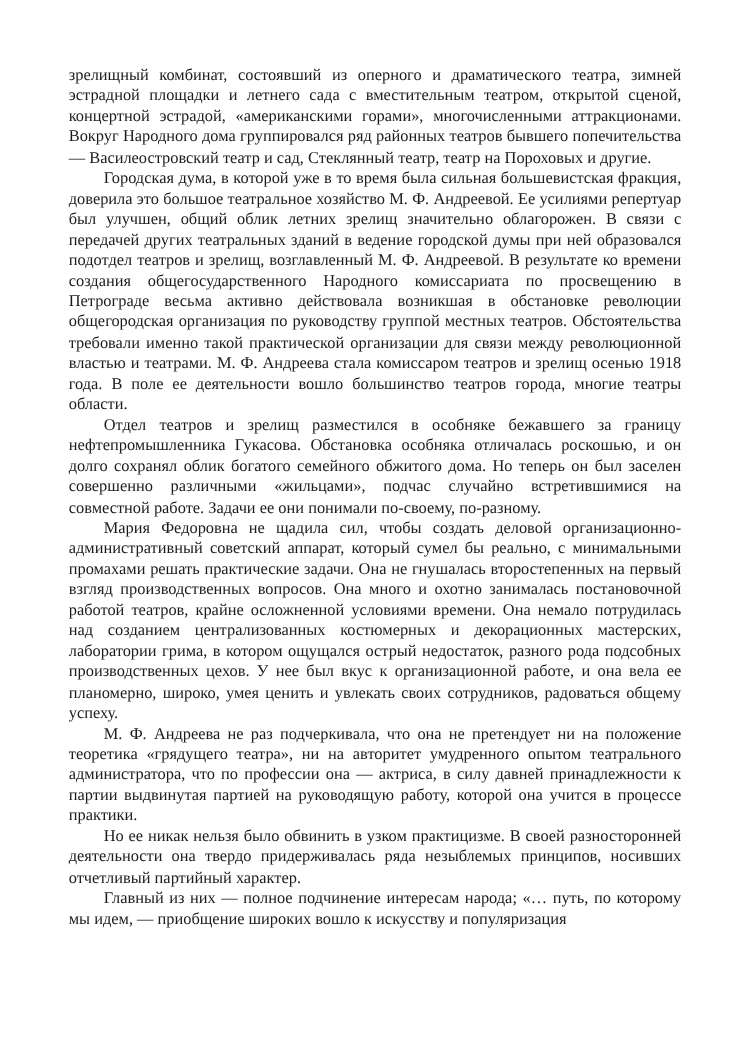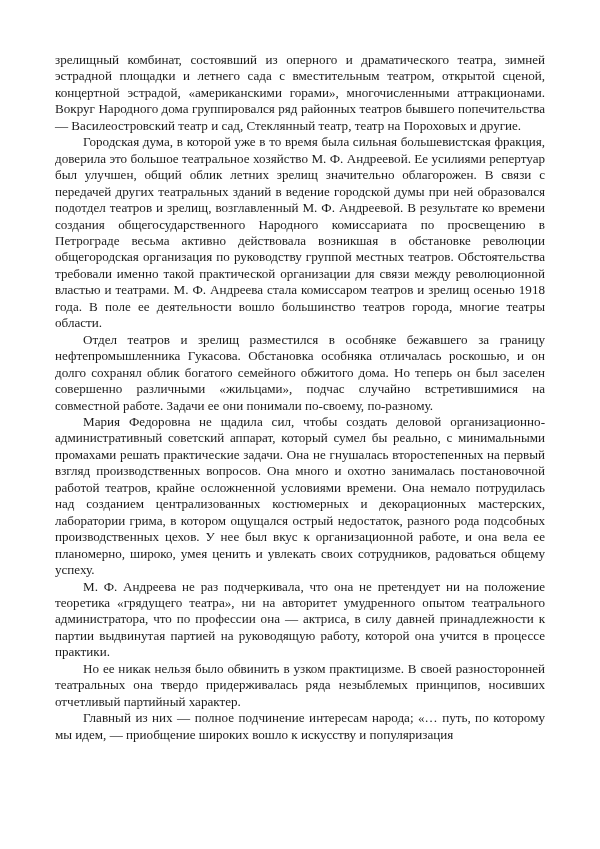--- a/index.html
+++ b/index.html
@@ -62,18 +62,18 @@
     <p class="continuation">зрелищный комбинат, состоявший из оперного и драматического театра, зимней эстрадной площадки и летнего сада с вместительным театром, открытой сценой, концертной эстрадой, «американскими горами», многочисленными аттракционами. Вокруг Народного дома группировался ряд районных театров бывшего попечительства — Василеостровский театр и сад, Стеклянный театр, театр на Пороховых и другие.</p>
 
     <p>Городская дума, в которой уже в то время была сильная большевистская фракция, доверила это большое театральное хозяйство М. Ф. Андреевой. Ее усилиями репертуар был улучшен, общий облик летних зрелищ значительно облагорожен. В связи с передачей других театральных зданий в ведение городской думы при ней образовался подотдел театров и зрелищ, возглавленный М. Ф. Андреевой. В результате ко времени создания общегосударственного Народного комиссариата по просвещению в Петрограде весьма активно действовала возникшая в обстановке революции общегородская организация по руководству группой местных театров. Обстоятельства требовали именно такой практической организации для связи между революционной властью и театрами. М. Ф. Андреева стала комиссаром театров и зрелищ осенью 1918 года. В поле ее деятельности вошло большинство театров города, многие театры области.</p>
 
     <p>Отдел театров и зрелищ разместился в особняке бежавшего за границу нефтепромышленника Гукасова. Обстановка особняка отличалась роскошью, и он долго сохранял облик богатого семейного обжитого дома. Но теперь он был заселен совершенно различными «жильцами», подчас случайно встретившимися на совместной работе. Задачи ее они понимали по-своему, по-разному.</p>
 
     <p>Мария Федоровна не щадила сил, чтобы создать деловой организационно-административный советский аппарат, который сумел бы реально, с минимальными промахами решать практические задачи. Она не гнушалась второстепенных на первый взгляд производственных вопросов. Она много и охотно занималась постановочной работой театров, крайне осложненной условиями времени. Она немало потрудилась над созданием централизованных костюмерных и декорационных мастерских, лаборатории грима, в котором ощущался острый недостаток, разного рода подсобных производственных цехов. У нее был вкус к организационной работе, и она вела ее планомерно, широко, умея ценить и увлекать своих сотрудников, радоваться общему успеху.</p>
 
     <p>М. Ф. Андреева не раз подчеркивала, что она не претендует ни на положение теоретика «грядущего театра», ни на авторитет умудренного опытом театрального администратора, что по профессии она — актриса, в силу давней принадлежности к партии выдвинутая партией на руководящую работу, которой она учится в процессе практики.</p>
 
-    <p>Но ее никак нельзя было обвинить в узком практицизме. В своей разносторонней театральных она твердо придерживалась ряда незыблемых принципов, носивших отчетливый партийный характер.</p>
+    <p>Но ее никак нельзя было обвинить в узком практицизме. В своей разносторонней деятельности она твердо придерживалась ряда незыблемых принципов, носивших отчетливый партийный характер.</p>
 
     <p>Главный из них — полное подчинение интересам народа; «… путь, по которому мы идем, — приобщение широких вошло к искусству и популяризация</p>
 
   </div>
 </div>
 
 </body></html>

